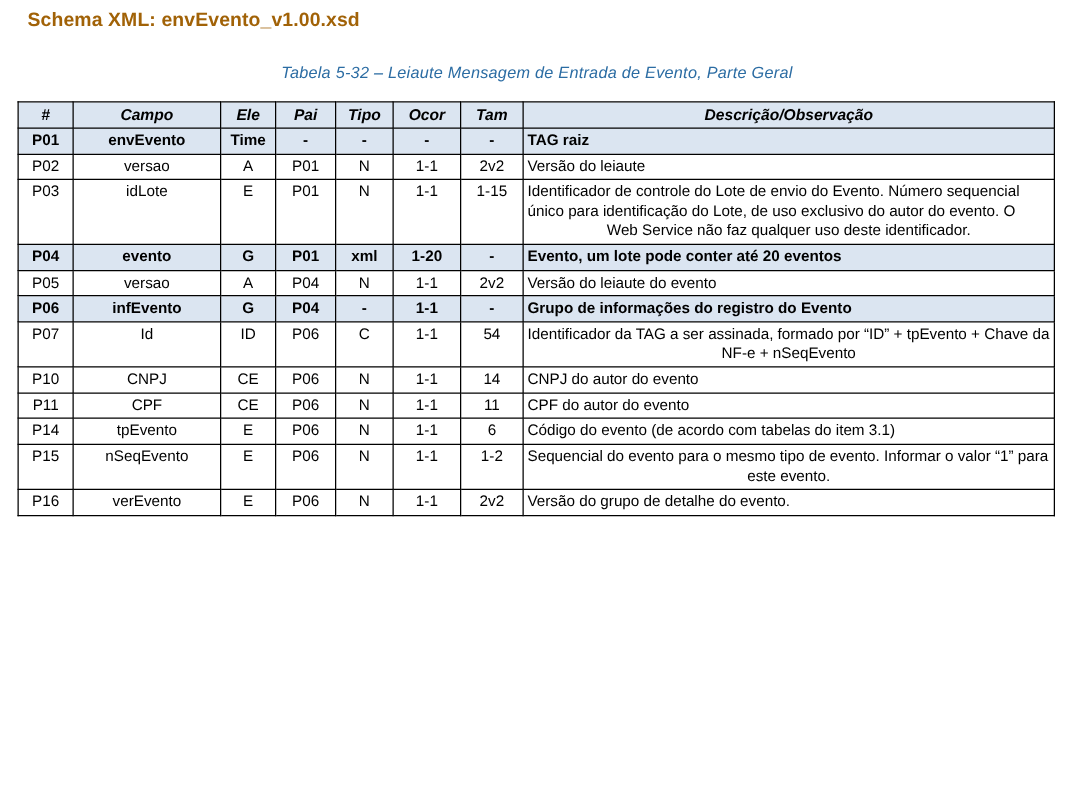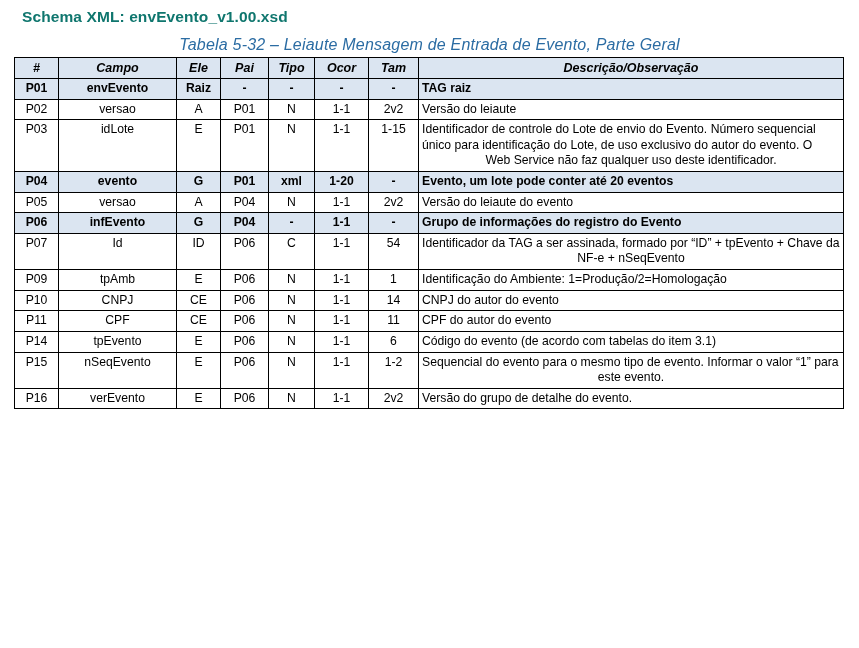--- a/index.html
+++ b/index.html
@@ -17,30 +17,30 @@
   .page {
     position: relative;
     width: 859px;
     height: 648px;
     box-sizing: border-box;
     padding: 6px 14px 0 14px;
   }
   .doc-title {
     font-size: 15.5px;
     font-weight: bold;
-    color: #0f766e;
-    margin: 2px 0 10px 8px;
+    color: #a16207;
+    margin: 2px 0 24px 8px;
     letter-spacing: 0.1px;
   }
   .table-caption {
     text-align: center;
-    font-size: 16px;
+    font-size: 13px;
     font-style: italic;
     color: #2b6ca3;
-    margin-bottom: 3px;
+    margin-bottom: 16px;
     letter-spacing: 0.2px;
   }
   table.schema {
     border-collapse: collapse;
     width: 830px;
     table-layout: fixed;
     font-size: 12.2px;
   }
   table.schema th, table.schema td {
     border: 1px solid #000;
@@ -104,21 +104,21 @@
         <th>Tipo</th>
         <th>Ocor</th>
         <th>Tam</th>
         <th>Descrição/Observação</th>
       </tr>
     </thead>
     <tbody id="table-body">
         <tr class="hl">
           <td class="c-center">P01</td>
           <td class="c-center">envEvento</td>
-          <td class="c-center">Raiz</td>
+          <td class="c-center">Time</td>
           <td class="c-center">-</td>
           <td class="c-center">-</td>
           <td class="c-center">-</td>
           <td class="c-center">-</td>
           <td class="c-desc">TAG raiz</td>
         </tr>
         <tr>
           <td class="c-center">P02</td>
           <td class="c-center">versao</td>
           <td class="c-center">A</td>
@@ -172,30 +172,20 @@
           <td class="c-center">P07</td>
           <td class="c-center">Id</td>
           <td class="c-center">ID</td>
           <td class="c-center">P06</td>
           <td class="c-center">C</td>
           <td class="c-center">1-1</td>
           <td class="c-center">54</td>
           <td class="c-desc just">Identificador da TAG a ser assinada, formado por “ID” + tpEvento + Chave da NF-e + nSeqEvento</td>
         </tr>
         <tr>
-          <td class="c-center">P09</td>
-          <td class="c-center">tpAmb</td>
-          <td class="c-center">E</td>
-          <td class="c-center">P06</td>
-          <td class="c-center">N</td>
-          <td class="c-center">1-1</td>
-          <td class="c-center">1</td>
-          <td class="c-desc">Identificação do Ambiente: 1=Produção/2=Homologação</td>
-        </tr>
-        <tr>
           <td class="c-center">P10</td>
           <td class="c-center">CNPJ</td>
           <td class="c-center">CE</td>
           <td class="c-center">P06</td>
           <td class="c-center">N</td>
           <td class="c-center">1-1</td>
           <td class="c-center">14</td>
           <td class="c-desc">CNPJ do autor do evento</td>
         </tr>
         <tr>

